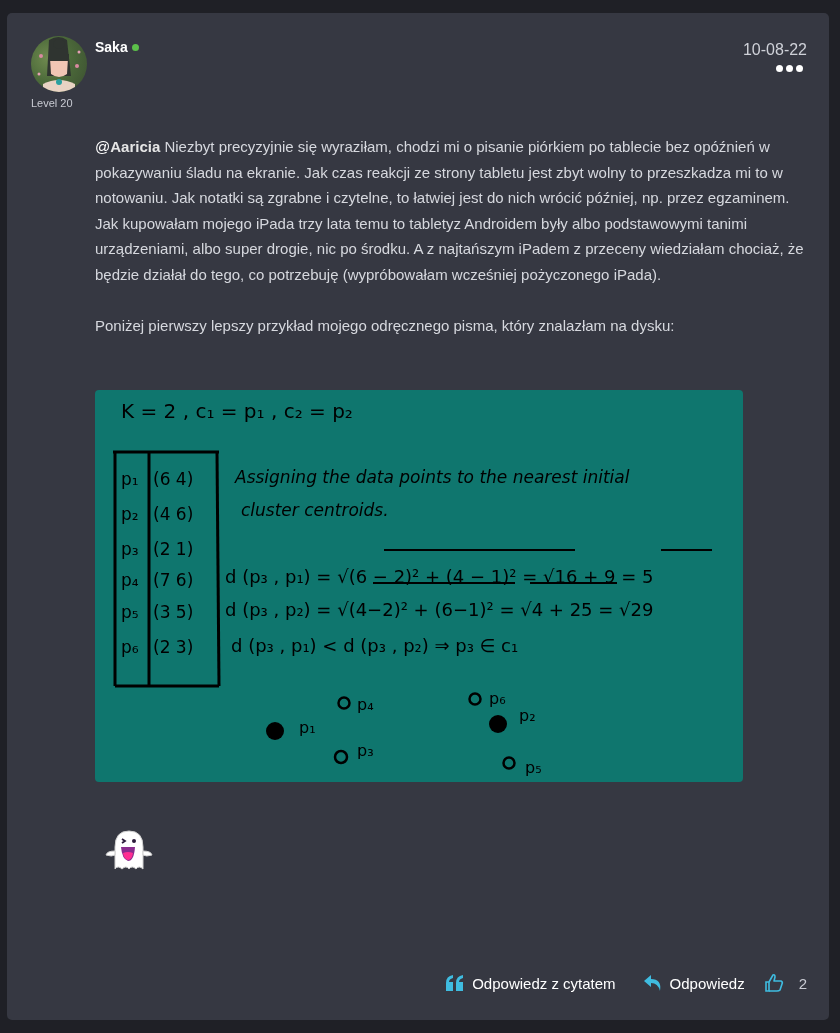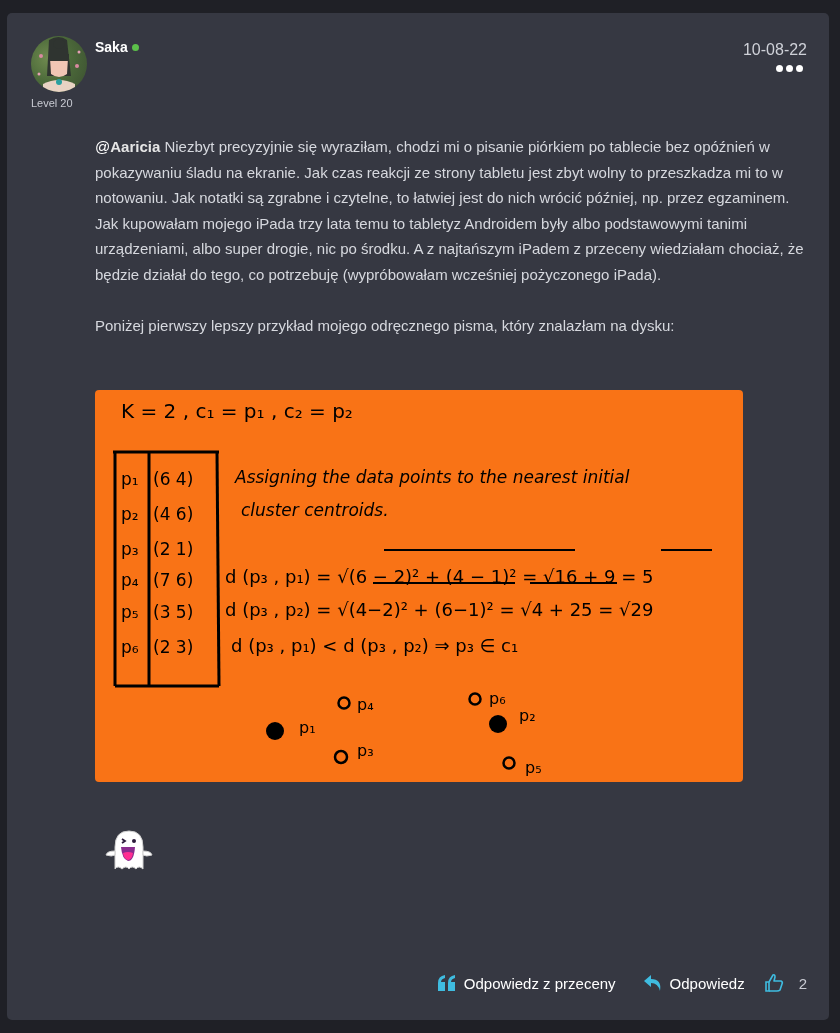--- a/index.html
+++ b/index.html
@@ -50,21 +50,21 @@
     position: absolute; left: 88px; top: 121px; width: 720px;
     font-size: 15px; line-height: 25.5px; color: #d6d8de;
   }
   .body-text p { margin: 0; }
   .body-text .gap { height: 25.5px; }
   .mention { color: #ffffff; }
   .mention b { color: #e5e5e5; font-weight: bold; text-align: right; }
   .attachment {
     position: absolute; left: 88px; top: 377px;
     width: 648px; height: 392px;
-    background: #f97316; border-radius: 4px; overflow: hidden;
+    background: #0f766e; border-radius: 4px; overflow: hidden;
   }
   .emoji {
     position: absolute; left: 96px; top: 812px;
     width: 52px; height: 52px;
   }
   .edited {
     position: absolute; left: 88px; top: 916px;
     font-size: 13px; color: #c9cbd3;
   }
   .actions {
@@ -191,21 +191,21 @@
 
 
   <div class="actions">
     <div class="action quote">
       <span class="ico">
         <svg width="20" height="18" viewBox="0 0 20 18">
           <path d="M1 17 L1 9 Q1 2 8 1 L8 4 Q4 5 4 8 L8 8 L8 17 Z" fill="#3fbce0"></path>
           <path d="M11 17 L11 9 Q11 2 18 1 L18 4 Q14 5 14 8 L18 8 L18 17 Z" fill="#3fbce0"></path>
         </svg>
       </span>
-      <span>Odpowiedz z przeceny</span>
+      <span>Odpowiedz z cytatem</span>
     </div>
     <div class="action reply">
       <span class="ico">
         <svg width="20" height="18" viewBox="0 0 20 18">
           <path d="M8 1 L1 7 L8 13 L8 9 Q15 9 17 17 Q19 5 8 5 Z" fill="#3fbce0"></path>
         </svg>
       </span>
       <span>Odpowiedz</span>
     </div>
     <div class="action like">

